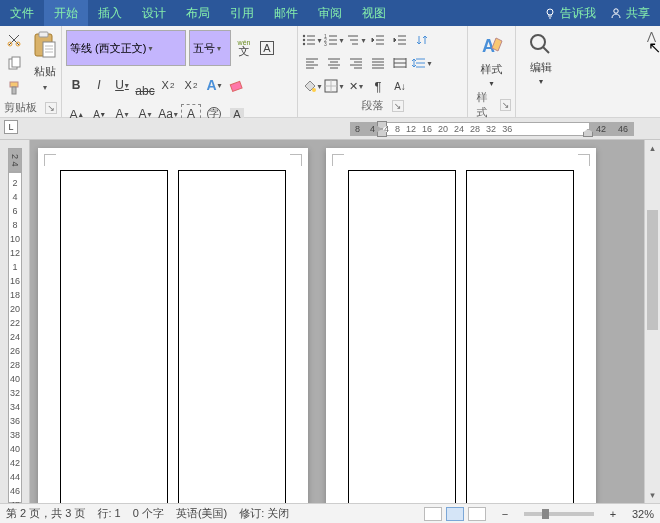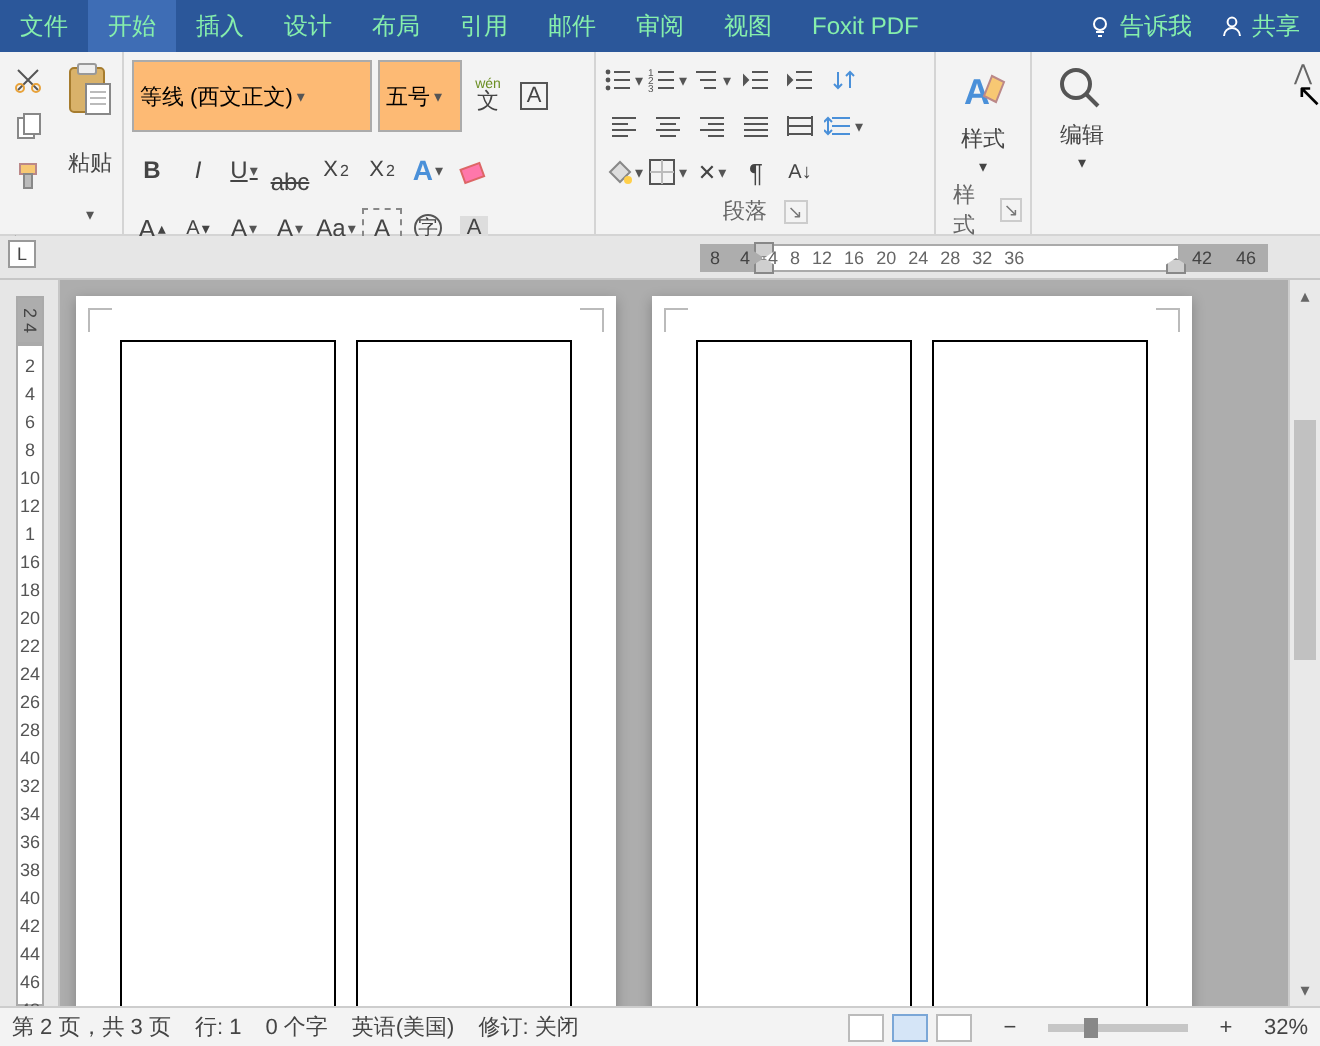--- a/index.html
+++ b/index.html
@@ -13,28 +13,28 @@
   .menu-right { display: flex; align-items: center; padding: 0 10px; gap: 14px; }
   .menu-right span { display: flex; align-items: center; gap: 4px; }
   
   
   .ribbon { height: 92px; background: #f3f3f3; border-bottom: 1px solid #d4d4d4; display: flex; position: relative; }
   .ribbon-group { border-right: 1px solid #d4d4d4; display: flex; flex-direction: column; padding: 2px 4px 0; position: relative; }
   .ribbon-group-label { font-size: 11px; color: #666; text-align: center; padding: 2px 0; display: flex; justify-content: center; align-items: center; gap: 2px; }
   .ribbon-body { flex: 1; display: flex; align-items: flex-start; gap: 4px; }
   
   
-  .clipboard-big { display: flex; flex-direction: column; align-items: center; gap: 14px; padding: 2px 4px; }
+  .clipboard-big { display: flex; flex-direction: column; align-items: center; gap: 4px; padding: 2px 4px; }
   .clipboard-small-col { display: flex; flex-direction: column; gap: 4px; padding-top: 2px; }
   .small-icon-btn { width: 20px; height: 20px; display: flex; align-items: center; justify-content: center; }
   
   
   .font-rows { display: flex; flex-direction: column; gap: 3px; padding-top: 2px; }
   .font-row { display: flex; align-items: center; gap: 3px; }
-  .combo { background: #fdba74; border: 1px solid #ababab; height: 20px; display: flex; align-items: center; padding: 17px 3px; font-size: 11px; }
+  .combo { background: #c4b5fd; border: 1px solid #ababab; height: 20px; display: flex; align-items: center; padding: 17px 3px; font-size: 11px; }
   .combo .dd { margin-left: 2px; font-size: 8px; color: #555; }
   .icon-btn { min-width: 20px; height: 20px; display: flex; align-items: center; justify-content: center; gap: 1px; position: relative; font-size: 12px; color: #444; }
   .icon-btn .dd { font-size: 8px; color: #555; }
   .bold { font-weight: bold; }
   .italic { font-style: italic; }
   .underline { text-decoration: underline; }
   .strike { text-decoration: line-through; margin-top: 12px; }
   .color-bar { position: absolute; bottom: 1px; left: 3px; right: 6px; height: 3px; }
   
   
@@ -95,21 +95,20 @@
 <div class="menubar">
   <div class="menu-item">文件</div>
   <div class="menu-item active">开始</div>
   <div class="menu-item">插入</div>
   <div class="menu-item">设计</div>
   <div class="menu-item">布局</div>
   <div class="menu-item">引用</div>
   <div class="menu-item">邮件</div>
   <div class="menu-item">审阅</div>
   <div class="menu-item">视图</div>
-  <div class="menu-item">Foxit PDF</div>
   <div class="menu-spacer"></div>
   <div class="menu-right">
     <span>
         <svg width="12" height="12">
           <circle cx="6" cy="5" r="3" fill="none" stroke="#fff" stroke-width="1"></circle>
           <path d="M4 9h4M5 11h2" stroke="#fff"></path>
         </svg>
         <span>告诉我</span>
       </span>
     <span>

